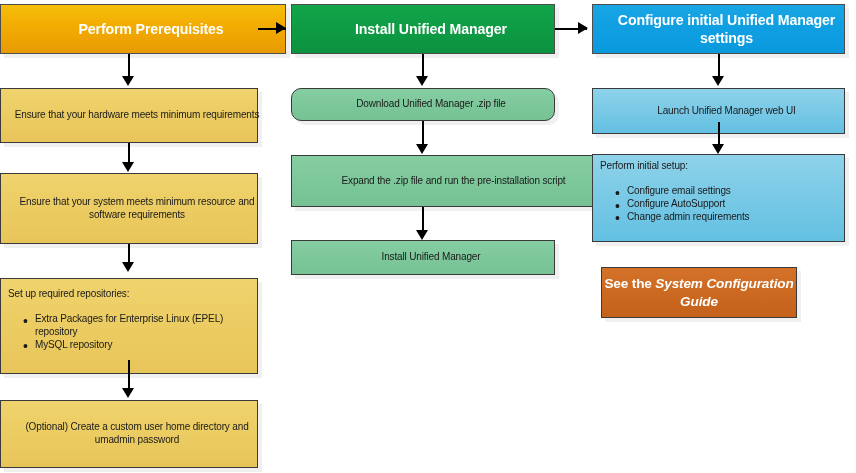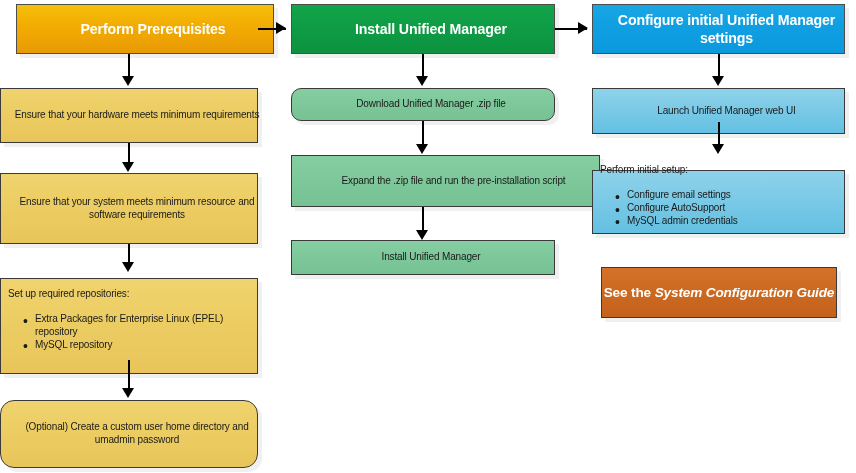--- a/index.html
+++ b/index.html
@@ -117,21 +117,21 @@
     border-top: 6.5px solid transparent;
     border-bottom: 6.5px solid transparent;
     border-left: 10px solid #000000;
   }
 </style>
 </head>
 <body>
 
 <div id="canvas">
 
-  <div class="node header hdr-orange center" style="left:0px; top:4px; width:258px; height:50px;margin-left:16px;">
+  <div class="node header hdr-orange center" style="left:0px; top:4px; width:286px; height:50px;">
     <span class="txt">Perform Prerequisites</span>
   </div>
 
   <div class="conn vline" style="left:128px; top:54px; width:1.6px; height:24px;"></div>
   <div class="conn arrow-down" style="left:122px; top:76px;"></div>
 
   <div class="node body-orange center" style="left:0px; top:88px; width:258px; height:55px;">
     <span class="txt">Ensure that your hardware meets minimum requirements</span>
   </div>
 
@@ -149,21 +149,21 @@
     <span class="lead">Set up required repositories:</span>
     <ul>
       <li>Extra Packages for Enterprise Linux (EPEL) repository</li>
       <li>MySQL repository</li>
     </ul>
   </div>
 
   <div class="conn vline" style="left:128px; top:360px; width:1.6px; height:30px;"></div>
   <div class="conn arrow-down" style="left:122px; top:388px;"></div>
 
-  <div class="node body-orange center" style="left:0px; top:400px; width:258px; height:68px;border-radius:14px;">
+  <div class="node body-orange center" style="left:0px; top:400px; width:258px; height:68px;">
     <span class="txt">(Optional) Create a custom user home directory and umadmin password</span>
   </div>
 
   <div class="conn hline" style="left:258px; top:28px; width:28px; height:1.6px;"></div>
   <div class="conn arrow-right" style="left:276px; top:22px;"></div>
 
   <div class="node header hdr-green center" style="left:291px; top:4px; width:264px; height:50px;">
     <span class="txt">Install Unified Manager</span>
   </div>
 
@@ -198,26 +198,26 @@
   <div class="conn vline" style="left:718px; top:54px; width:1.6px; height:24px;"></div>
   <div class="conn arrow-down" style="left:712px; top:76px;"></div>
 
   <div class="node body-blue center" style="left:592px; top:88px; width:253px; height:46px;">
     <span class="txt">Launch Unified Manager web UI</span>
   </div>
 
   <div class="conn vline" style="left:718px; top:122px; width:1.6px; height:24px;"></div>
   <div class="conn arrow-down" style="left:712px; top:144px;"></div>
 
-  <div class="node body-blue" style="left:592px; top:170px; width:253px; height:64px;">
+  <div class="node body-blue" style="left:592px; top:154px; width:253px; height:88px;">
     <span class="lead">Perform initial setup:</span>
     <ul>
       <li>Configure email settings</li>
       <li>Configure AutoSupport</li>
-      <li>MySQL admin credentials</li>
+      <li>Change admin requirements</li>
     </ul>
   </div>
 
-  <div class="node brown" style="left:601px; top:267px; width:236px; height:51px;">
+  <div class="node brown" style="left:601px; top:267px; width:196px; height:51px;">
     <span class="txt"><span>See the </span><em>System Configuration Guide</em></span>
   </div>
 
 </div>
 
 </body></html>

